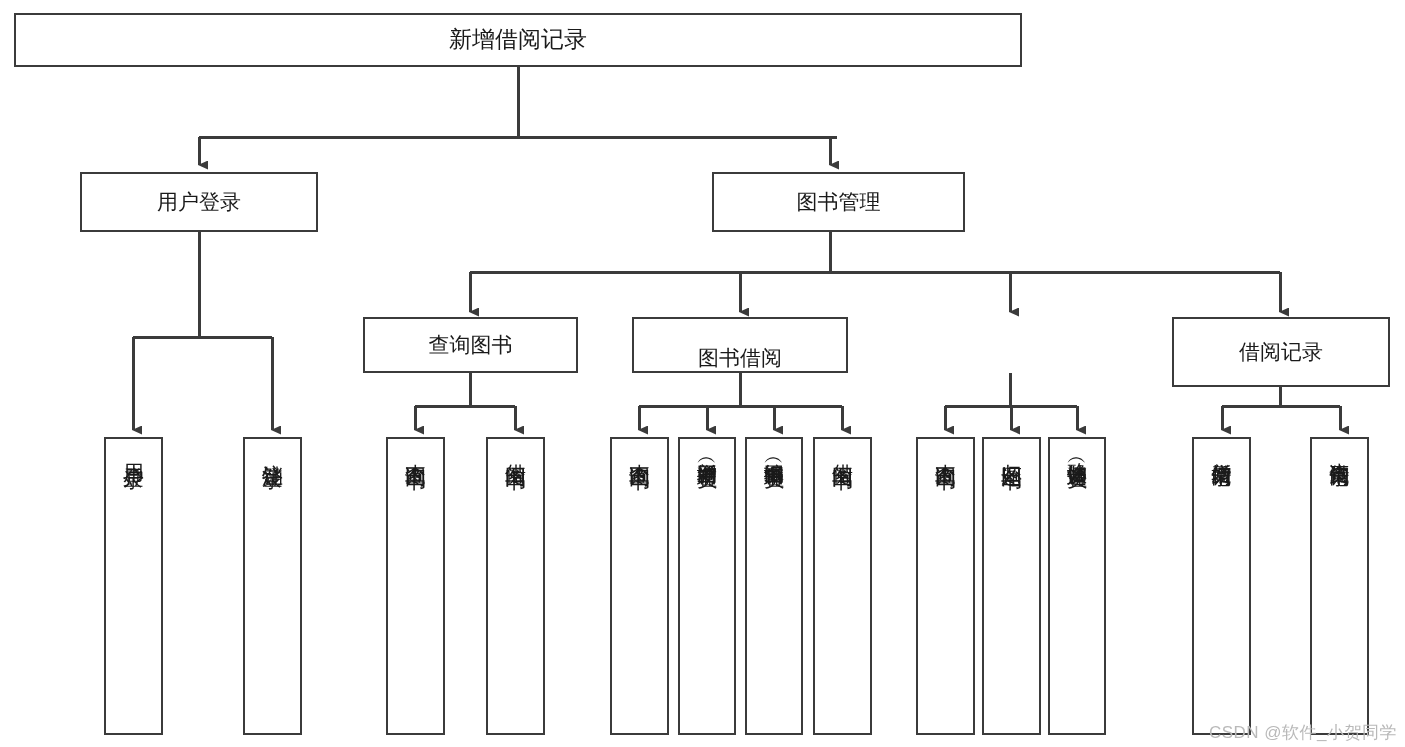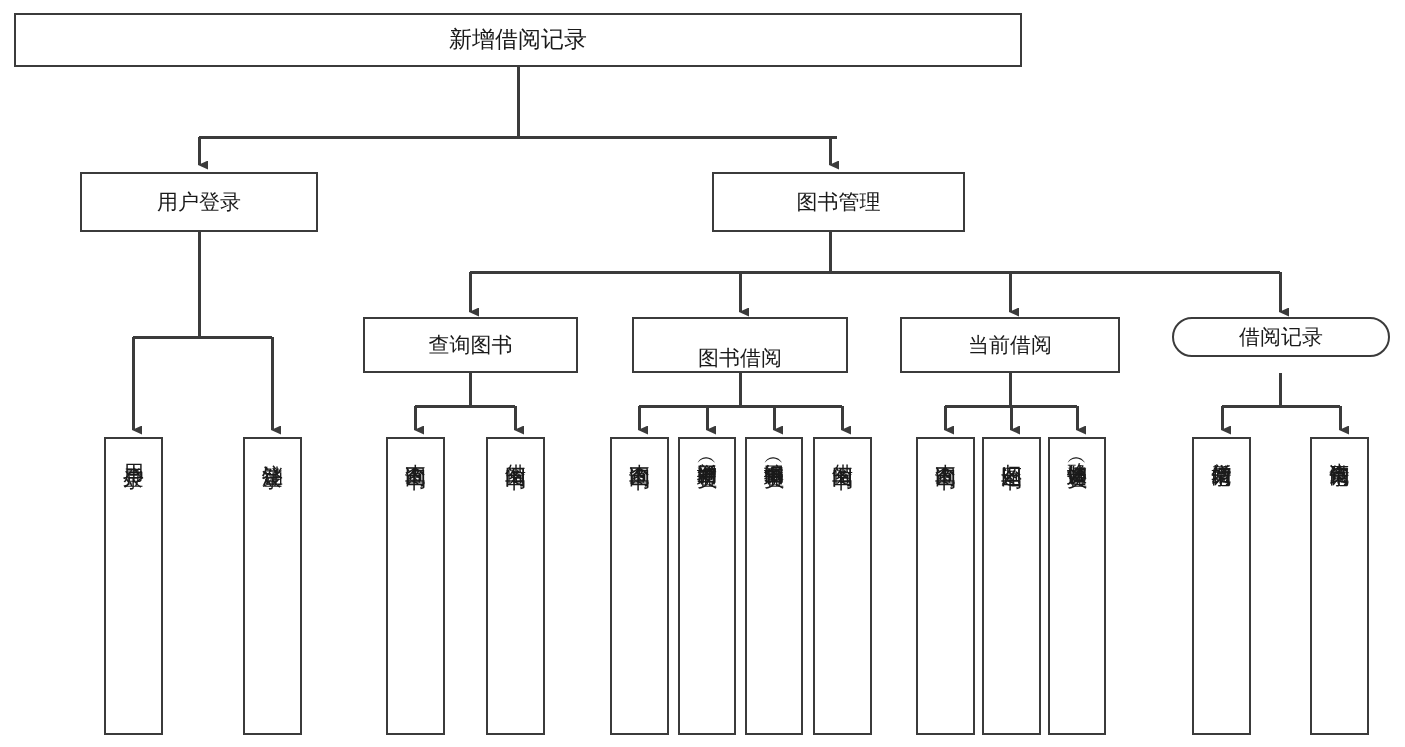--- a/index.html
+++ b/index.html
@@ -135,24 +135,21 @@
   <div class="node node-l2" style="left:712px;top:172px;width:253px;height:60px;">
     <span class="label">图书管理</span>
   </div>
 
   <div class="node node-l3" style="left:363px;top:317px;width:215px;height:56px;">
     <span class="label">查询图书</span>
   </div>
   <div class="node node-l3" style="left:632px;top:317px;width:216px;height:56px;align-items:flex-end;">
     <span class="label">图书借阅</span>
   </div>
-  <div class="node node-l3" style="left:900px;top:317px;width:220px;height:56px;">
-    <span class="label">当前借阅</span>
-  </div>
-  <div class="node node-l3" style="left:1172px;top:317px;width:218px;height:40px;border-radius:24px;">
+  <div class="node node-l3" style="left:1172px;top:317px;width:218px;height:70px;">
     <span class="label">借阅记录</span>
   </div>
 
   <div class="node node-leaf" style="left:104px;top:437px;width:59px;height:298px;">
     <span class="label">用户登录</span>
   </div>
   <div class="node node-leaf" style="left:243px;top:437px;width:59px;height:298px;">
     <span class="label">注销登录</span>
   </div>
 
@@ -186,13 +183,14 @@
     <span class="label">确认归还（管理员）</span>
   </div>
 
   <div class="node node-leaf tall" style="left:1192px;top:437px;width:59px;height:298px;">
     <span class="label">新增借阅记录</span>
   </div>
   <div class="node node-leaf tall" style="left:1310px;top:437px;width:59px;height:298px;">
     <span class="label">查询借阅记录</span>
   </div>
 
+  <div id="watermark">CSDN @软件_小贺同学</div>
 </div>
 
 </body></html>

